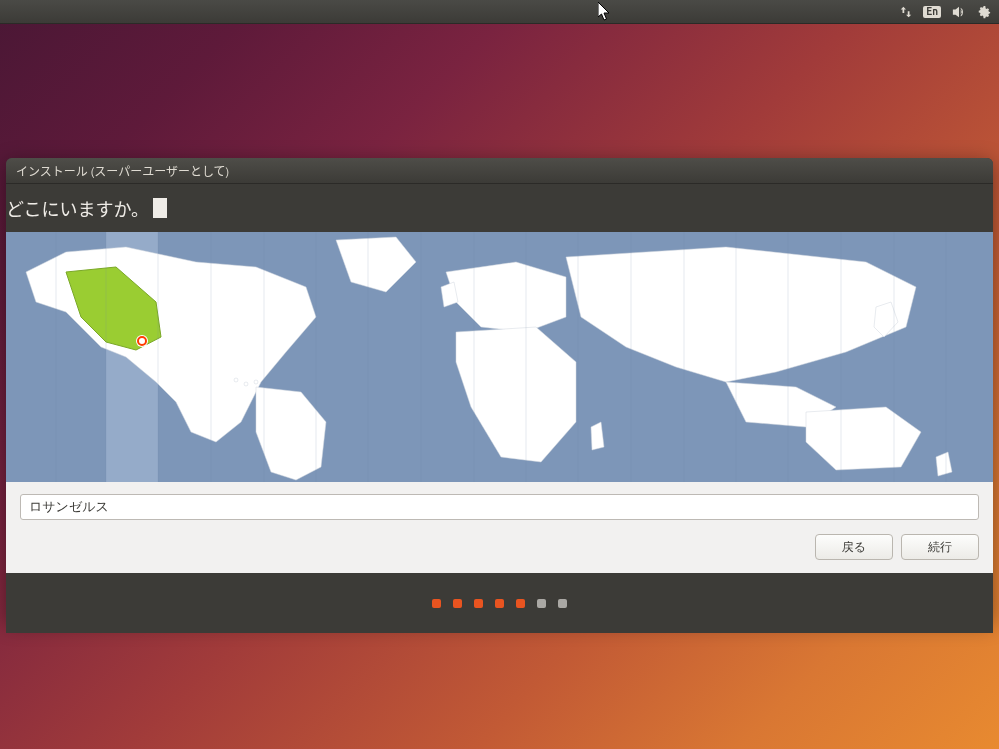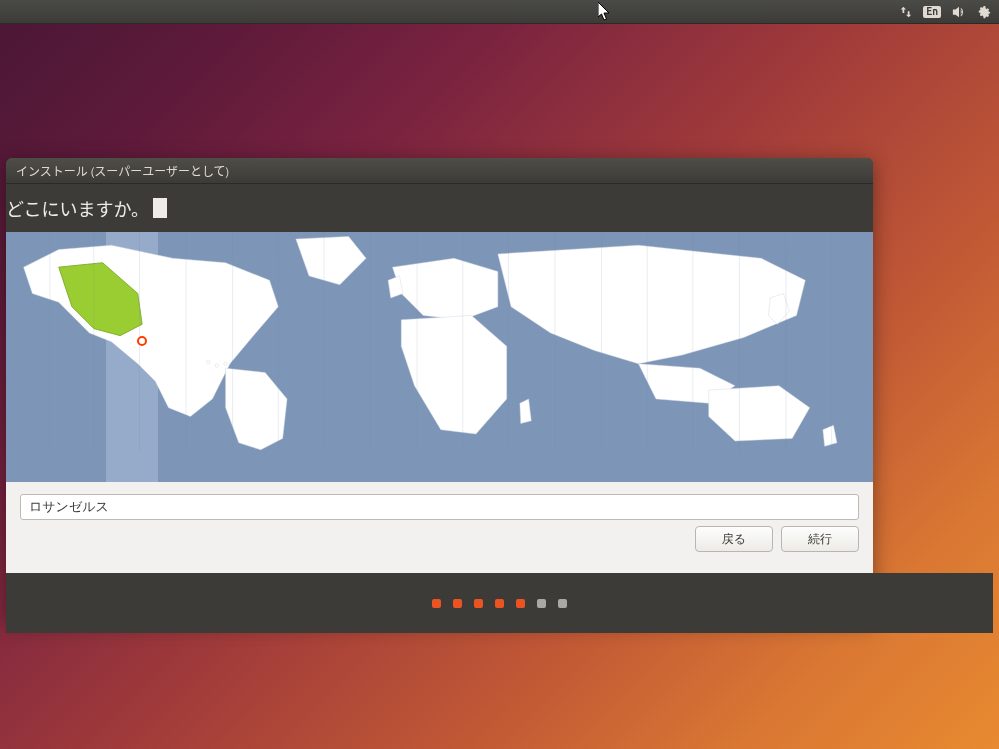--- a/index.html
+++ b/index.html
@@ -22,21 +22,21 @@
   .lang-box {
     background: #dfdbd2; color: #3c3b37; font-size: 10px; font-weight: bold;
     padding: 1px 3px; border-radius: 2px; line-height: 1;
   }
 
   
   .cursor { position: absolute; top: 2px; left: 598px; pointer-events: none; }
 
   
   .installer {
-    position: absolute; left: 6px; top: 158px; width: 867px; height: 463px;
+    position: absolute; left: 6px; top: 158px; width: 987px; height: 463px;
     background: #3c3b37; border-radius: 6px 6px 0 0; overflow: hidden;
     box-shadow: 0 4px 20px rgba(0,0,0,0.4);
   }
   .titlebar {
     height: 26px; background: linear-gradient(#4e4d48, #3c3b37);
     color: #dfdbd2; font-size: 12px; display: flex; align-items: center;
     padding: 0 10px; border-bottom: 1px solid #2b2a27;
   }
   .heading-row {
     height: 48px; display: flex; align-items: center; padding: 0 0;
@@ -55,21 +55,21 @@
   }
   .map-overlay svg { position: absolute; inset: 0; }
   .marker {
     position: absolute; left: 131px; top: 104px; width: 10px; height: 10px;
     border: 2px solid #ff3c00; border-radius: 50%; background: #fff;
     box-shadow: 0 0 0 1px #fff;
   }
 
   .form-area {
     background: #f2f1f0; padding: 12px 14px 10px; height: 139px;
-    display: flex; flex-direction: column; gap: 6px;
+    display: flex; flex-direction: column; gap: 14px;
   }
   .location-input {
     width: 100%; height: 26px; border: 1px solid #bdb9b4;
     border-radius: 3px; padding: 2px 8px; font-size: 13px; color: #3c3b37;
     background: #fff;
   }
   .button-row { display: flex; justify-content: flex-end; gap: 8px; }
   .btn {
     min-width: 78px; height: 26px; font-size: 12px; color: #3c3b37;
     background: linear-gradient(#fdfdfc, #ecebe7);

